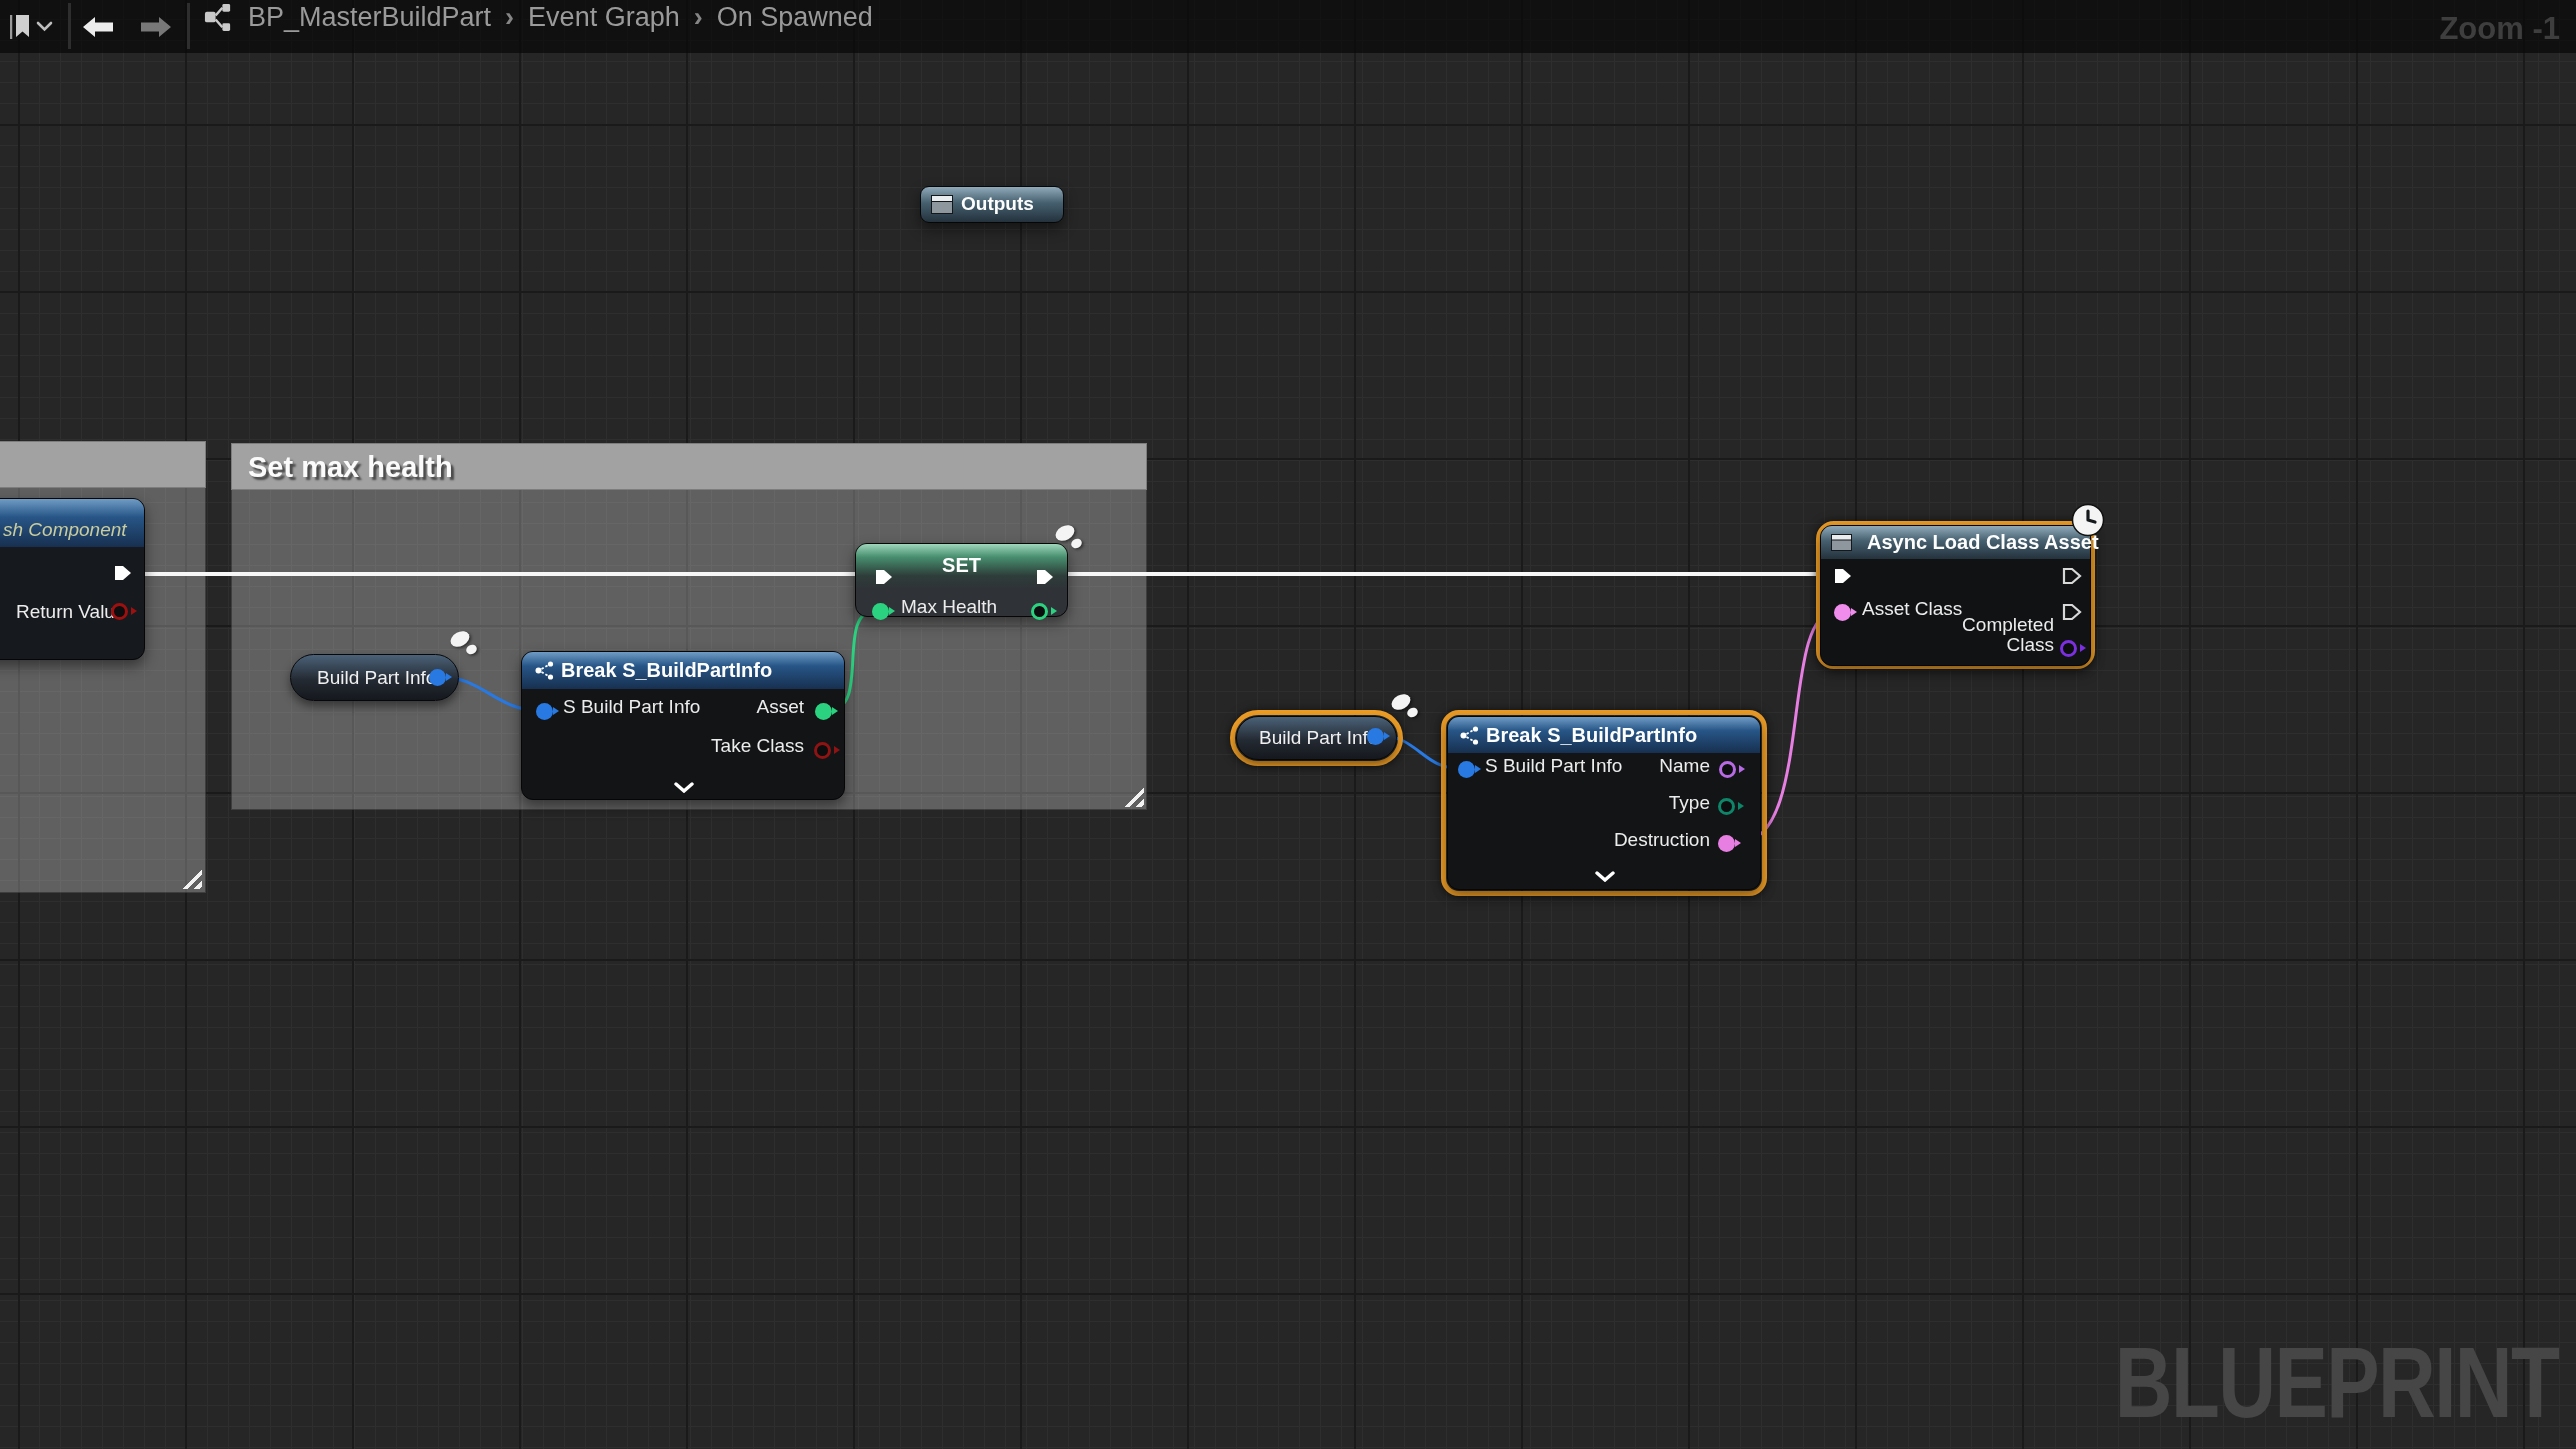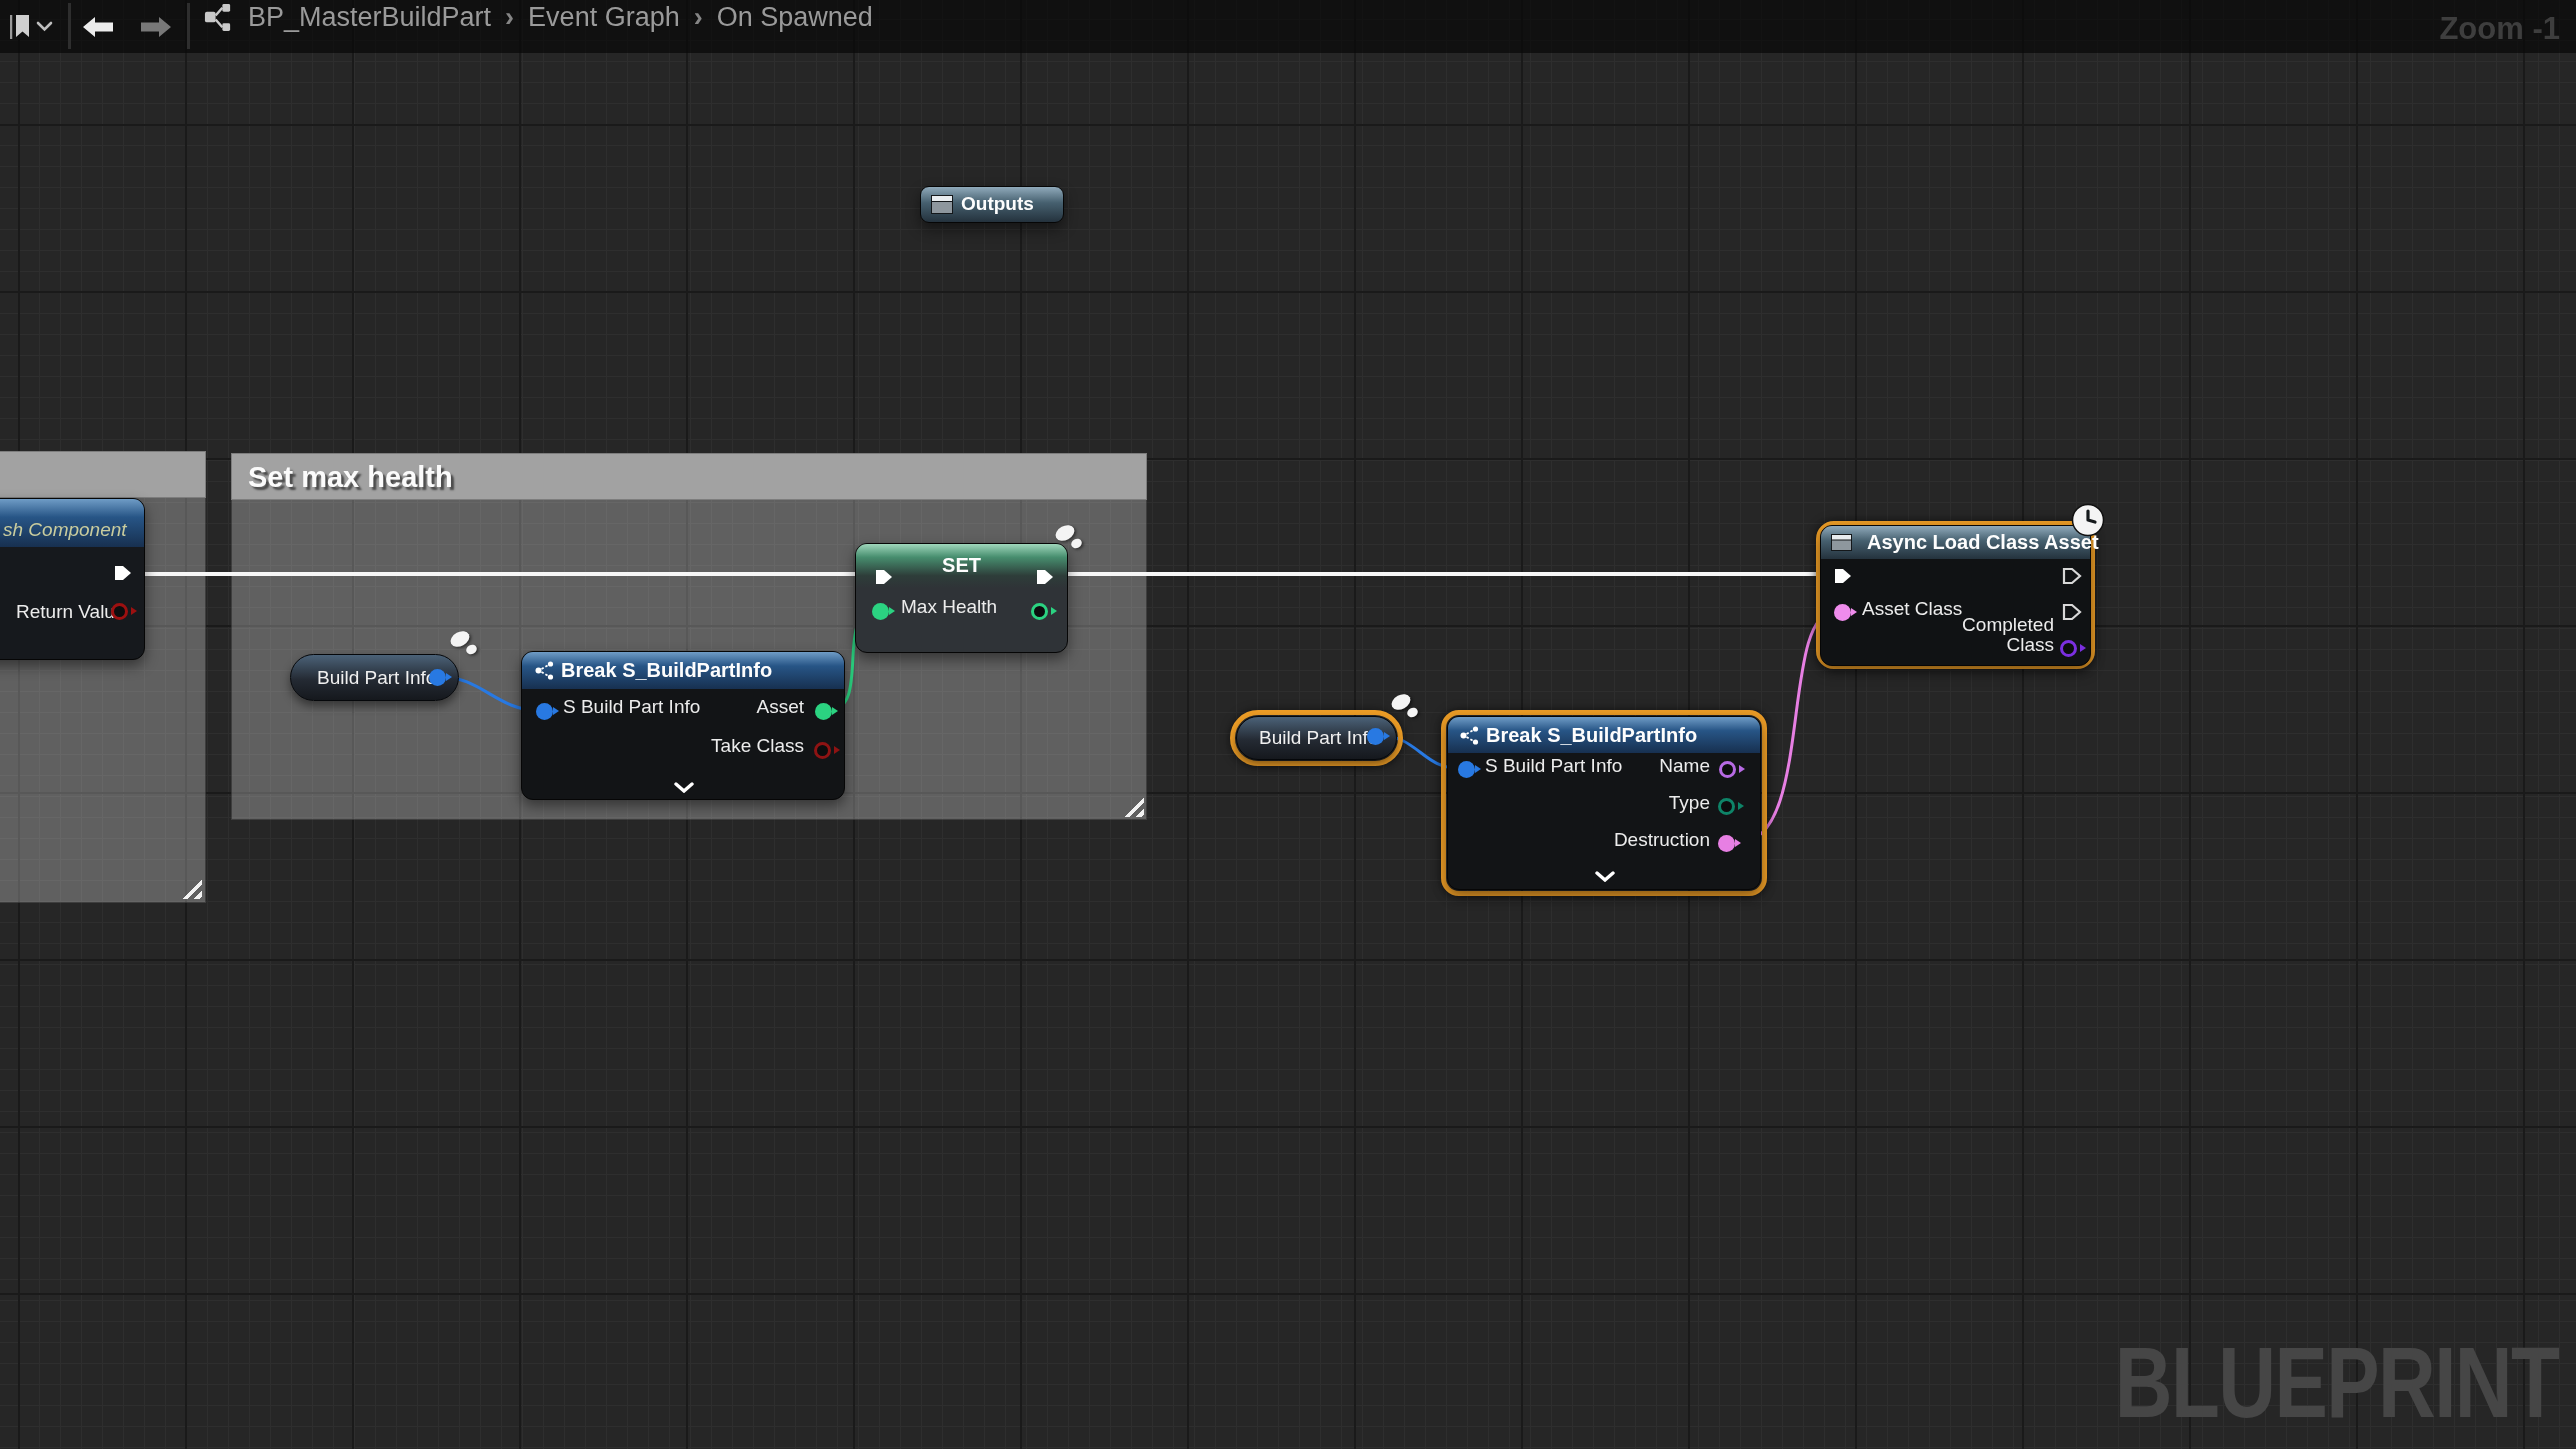--- a/index.html
+++ b/index.html
@@ -19,21 +19,21 @@
   .topbar{position:absolute;left:0;top:0;width:100%;height:53px;background:rgba(10,10,10,0.74);z-index:8;display:flex;align-items:center;}
   .tb-sep{position:absolute;top:3px;width:3px;height:46px;background:#2e2e2e;}
   .tb-item{position:absolute;top:0;height:53px;display:flex;align-items:center;}
   .crumbs{position:absolute;left:203px;top:0;height:35px;display:flex;align-items:center;gap:14px;z-index:8;}
   .crumb{color:#9a9a9a;font-size:27px;white-space:nowrap;}
   .crumb-sep{color:#858585;font-size:27px;font-weight:bold;}
   
   .zoom-label{position:absolute;top:11px;right:16px;color:#3e3e3e;font-size:31px;font-weight:bold;z-index:8;}
   .watermark{position:absolute;right:18px;bottom:10px;color:#464646;font-size:100px;font-weight:bold;letter-spacing:-2px;transform:scaleX(0.80);transform-origin:right bottom;z-index:1;}
   
-  .comment{position:absolute;z-index:2;margin-top:10px;}
+  .comment{position:absolute;z-index:2;}
   .comment .c-body{position:absolute;left:0;right:0;top:0;bottom:0;background:rgba(233,233,233,0.30);border:1px solid rgba(0,0,0,0.35);}
   .comment .c-header{position:absolute;left:0;right:0;top:0;height:47px;background:#a2a2a2;border:1px solid #7d7d7d;box-sizing:border-box;}
   .comment .c-title{position:absolute;left:16px;top:7px;font-size:29px;font-weight:bold;color:#fbfbfb;text-shadow:3px 3px 2px rgba(0,0,0,0.55);white-space:nowrap;}
   .resize-handle{position:absolute;width:24px;height:24px;
     background:repeating-linear-gradient(135deg,transparent 0 4px,#f2f2f2 4px 8px);
     clip-path:polygon(100% 0,100% 100%,0 100%);}
   
   .node{position:absolute;border-radius:12px;border:1px solid #060606;box-shadow:0 6px 14px rgba(0,0,0,0.45);z-index:4;box-sizing:border-box;}
   .nhdr{position:absolute;left:0;top:0;right:0;border-radius:11px 11px 0 0;display:flex;align-items:center;}
   .ntitle{font-size:20px;font-weight:bold;color:#fdfdfd;white-space:nowrap;}
@@ -141,21 +141,21 @@
     <span class="pin filled c-green" style="left:293px;top:51px;"></span>
     <span class="lbl" style="right:40px;top:83px;">Take Class</span>
     <span class="pin hollow c-red" style="left:292px;top:90px;"></span>
     <span style="position:absolute;left:152px;top:127px;">
       <svg width="20" height="11" viewBox="0 0 20 11">
           <path d="M2 2 L10 9 L18 2" stroke="#fff" stroke-width="3.4" fill="none" stroke-linecap="round"></path>
         </svg>
     </span>
   </div>
 
-  <div class="node" style="left:855px;top:543px;width:213px;height:110px;background:#2f3337;">
+  <div class="node" style="left:855px;top:543px;width:213px;height:74px;background:#2f3337;">
     <div class="nhdr hdr-green" style="height:44px;"></div>
     <span class="ntitle" style="position:absolute;left:0;right:0;top:10px;text-align:center;">SET</span>
     <span class="exec" style="left:18px;top:23px;">
       <svg width="20" height="20" viewBox="0 0 20 20">
           <polygon points="2,3 10,3 18,10 10,17 2,17" fill="#ffffff"></polygon>
         </svg>
     </span>
     <span class="exec" style="left:179px;top:23px;">
       <svg width="20" height="20" viewBox="0 0 20 20">
           <polygon points="2,3 10,3 18,10 10,17 2,17" fill="#ffffff"></polygon>

